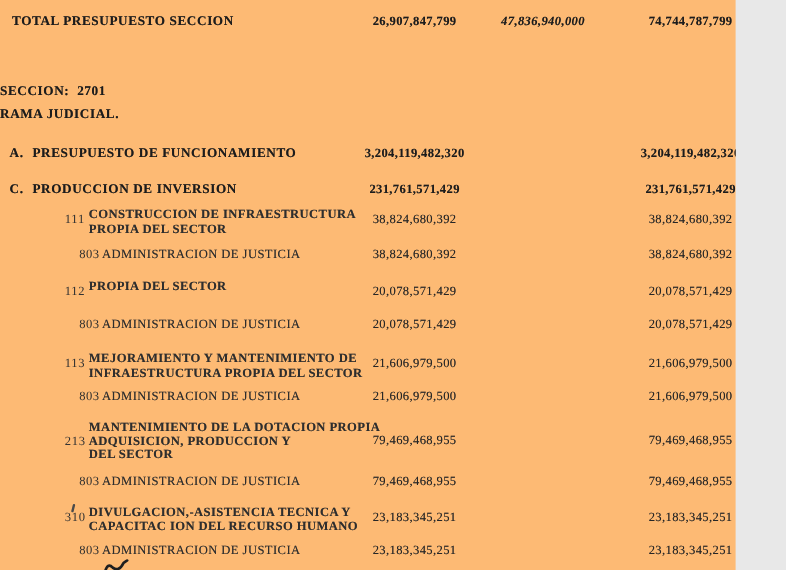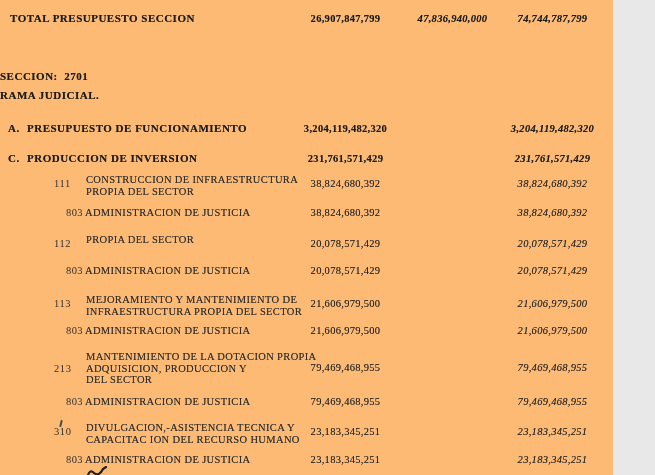--- a/index.html
+++ b/index.html
@@ -15,24 +15,24 @@
   .bold{font-weight:bold;color:#1c1c1c;letter-spacing:0.5px;}
   .hdr-size{font-size:11px;line-height:13px;}
   .txt{font-size:10.5px;line-height:11.5px;letter-spacing:0.35px;color:#2e2e2e;
        text-shadow:0 0 0.45px rgba(45,45,45,0.55);white-space:nowrap;}
   .soft{text-shadow:0 0 0.5px rgba(30,30,30,0.6);}
   
   .amt{position:absolute;text-align:center;font-size:10.5px;letter-spacing:0.3px;
        text-shadow:0 0 0.45px rgba(45,45,45,0.55);white-space:nowrap;}
   .amt1{left:272px;width:147px;}  
   .amt2{left:385px;width:135px;font-style:italic;}  
-  .amt3{left:479px;width:147px;font-style:italic;}  
+  .amt3{left:502px;width:147px;}  
   .code{position:absolute;left:54px;font-size:10.5px;letter-spacing:0.6px;color:#323232;}
   .subcode{position:absolute;left:66px;font-size:10.5px;letter-spacing:0.4px;color:#2e2e2e;}
-  .desc{position:absolute;left:86px;top:0;}
+  .desc{position:absolute;left:74px;top:0;font-weight:bold;}
   .subdesc{position:absolute;left:85px;}
   .label-a{position:absolute;left:8px;}
   .label-txt{position:absolute;left:27px;}
   .section-header{position:absolute;left:0;width:640px;text-align:left;white-space:pre;}
   .row{position:absolute;left:0;width:655px;height:0;}
   .artifact{position:absolute;background:transparent;}
 </style>
 </head>
 <body>
 

